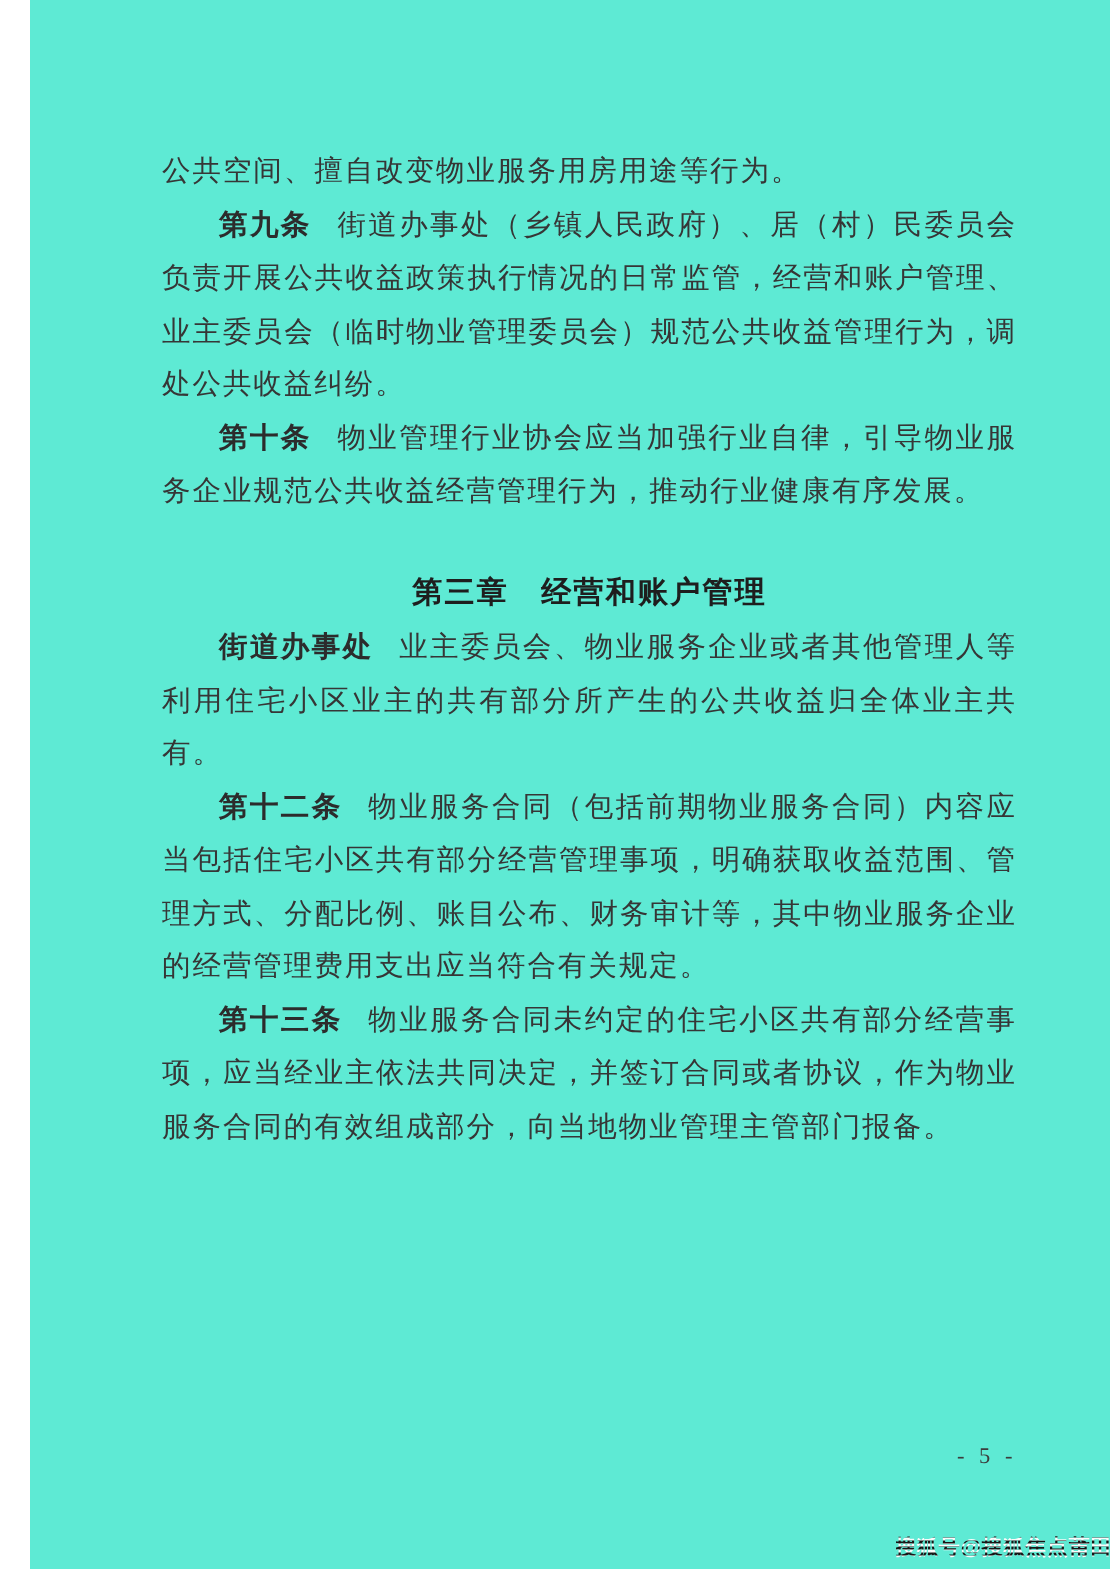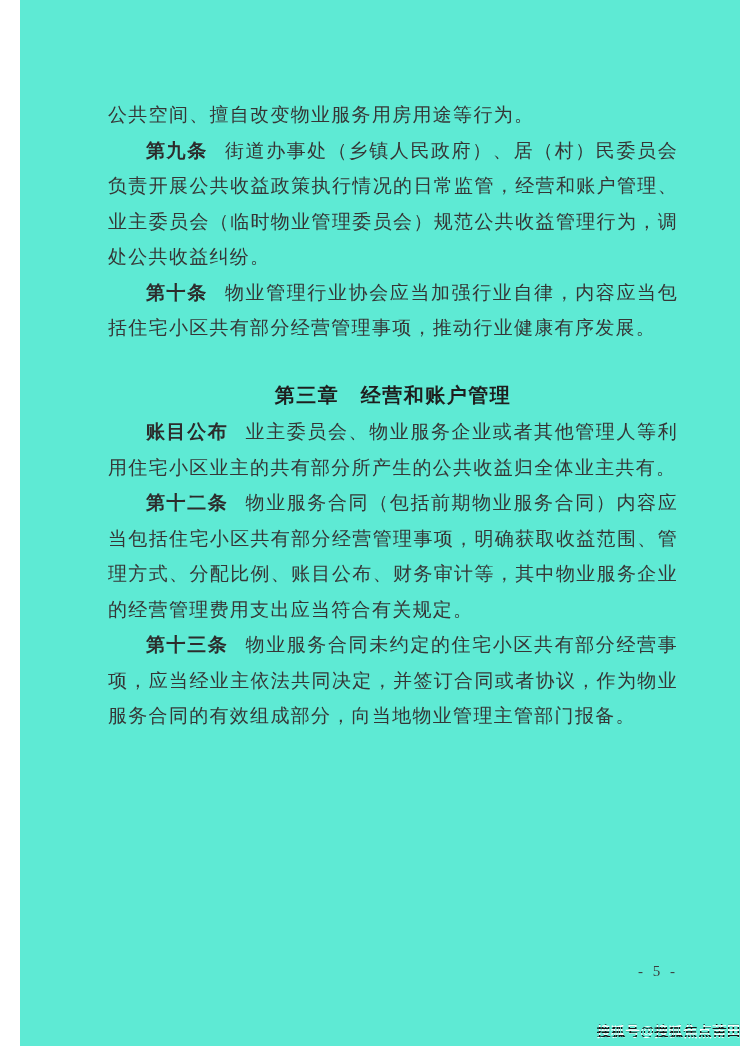--- a/index.html
+++ b/index.html
@@ -67,23 +67,23 @@
     color: transparent;
   }
 </style>
 </head>
 <body>
 
 <div class="page">
   <div class="content" id="doc-body">
       <p class="para"><span>公共空间、擅自改变物业服务用房用途等行为。</span></p>
       <p class="para indent"><strong class="head">第九条</strong><span>街道办事处（乡镇人民政府）、居（村）民委员会负责开展公共收益政策执行情况的日常监管，经营和账户管理、业主委员会（临时物业管理委员会）规范公共收益管理行为，调处公共收益纠纷。</span></p>
-      <p class="para indent"><strong class="head">第十条</strong><span>物业管理行业协会应当加强行业自律，内容应当包括住宅小区共有部分经营管理事项，推动行业健康有序发展。</span></p>
+      <p class="para indent"><strong class="head">第十条</strong><span>物业管理行业协会应当加强行业自律，引导物业服务企业规范公共收益经营管理行为，推动行业健康有序发展。</span></p>
       <p class="chapter">第三章　经营和账户管理</p>
-      <p class="para indent"><strong class="head">账目公布</strong><span>业主委员会、物业服务企业或者其他管理人等利用住宅小区业主的共有部分所产生的公共收益归全体业主共有。</span></p>
+      <p class="para indent"><strong class="head">街道办事处</strong><span>业主委员会、物业服务企业或者其他管理人等利用住宅小区业主的共有部分所产生的公共收益归全体业主共有。</span></p>
       <p class="para indent"><strong class="head">第十二条</strong><span>物业服务合同（包括前期物业服务合同）内容应当包括住宅小区共有部分经营管理事项，明确获取收益范围、管理方式、分配比例、账目公布、财务审计等，其中物业服务企业的经营管理费用支出应当符合有关规定。</span></p>
       <p class="para indent"><strong class="head">第十三条</strong><span>物业服务合同未约定的住宅小区共有部分经营事项，应当经业主依法共同决定，并签订合同或者协议，作为物业服务合同的有效组成部分，向当地物业管理主管部门报备。</span></p>
     </div>
 
   <div class="page-number">- 5 -</div>
 
   <div class="watermark">搜狐号@搜狐焦点莆田站</div>
 </div>
 
 </body></html>

